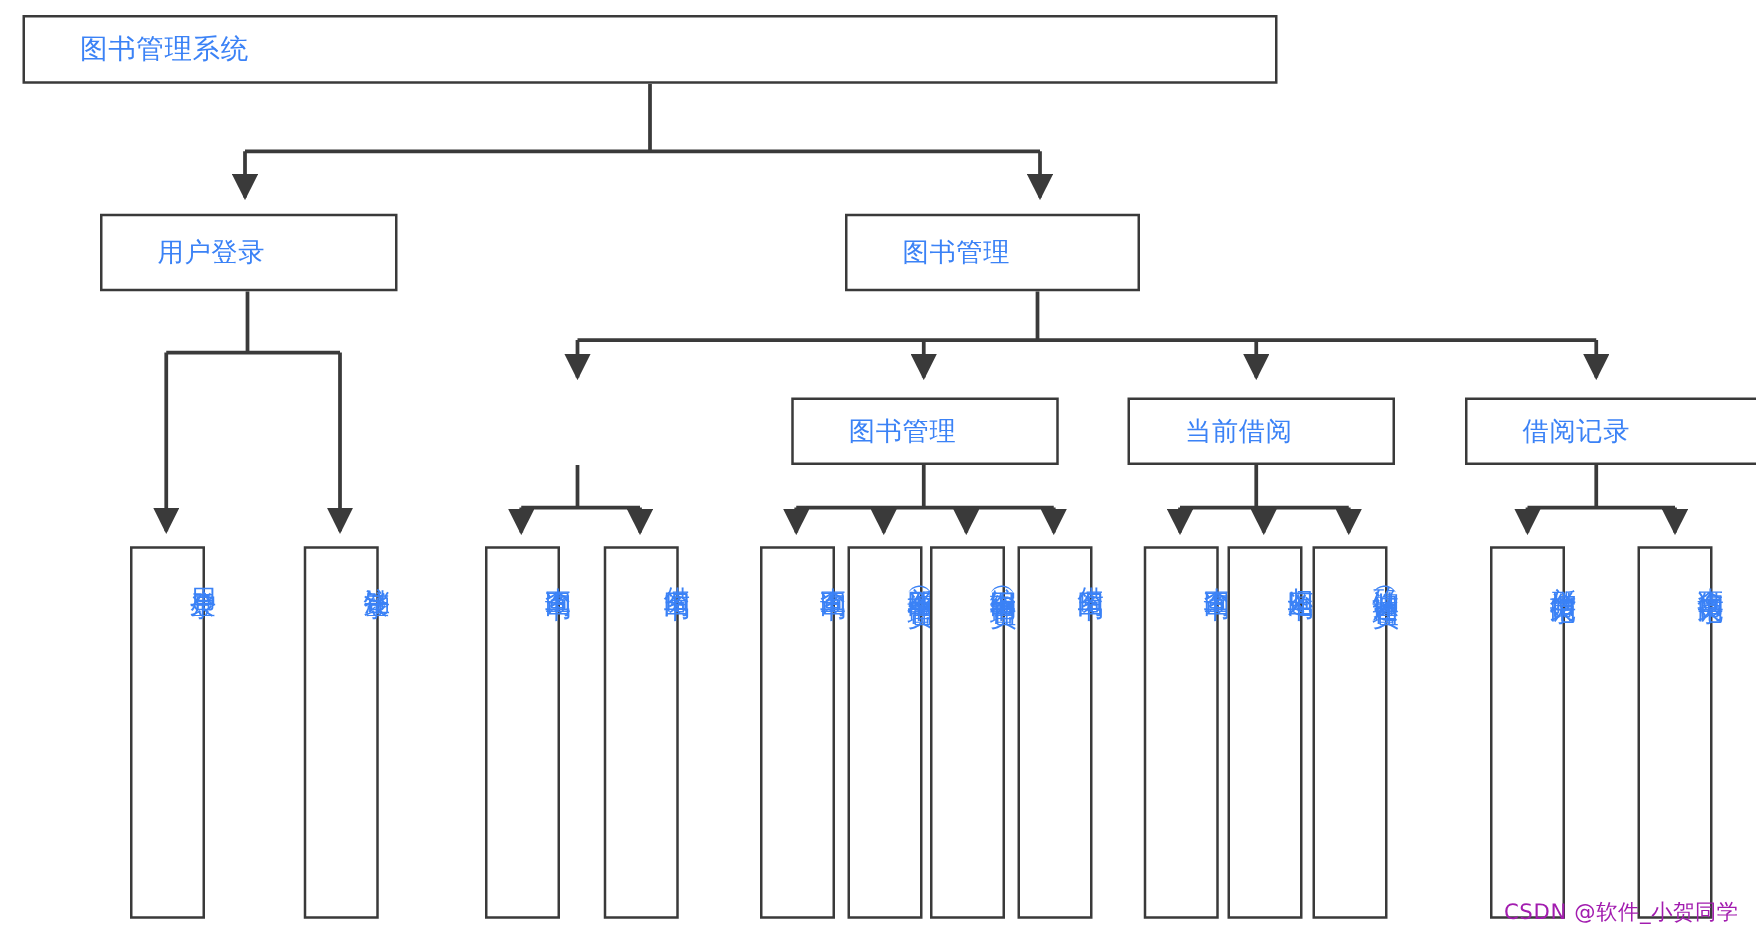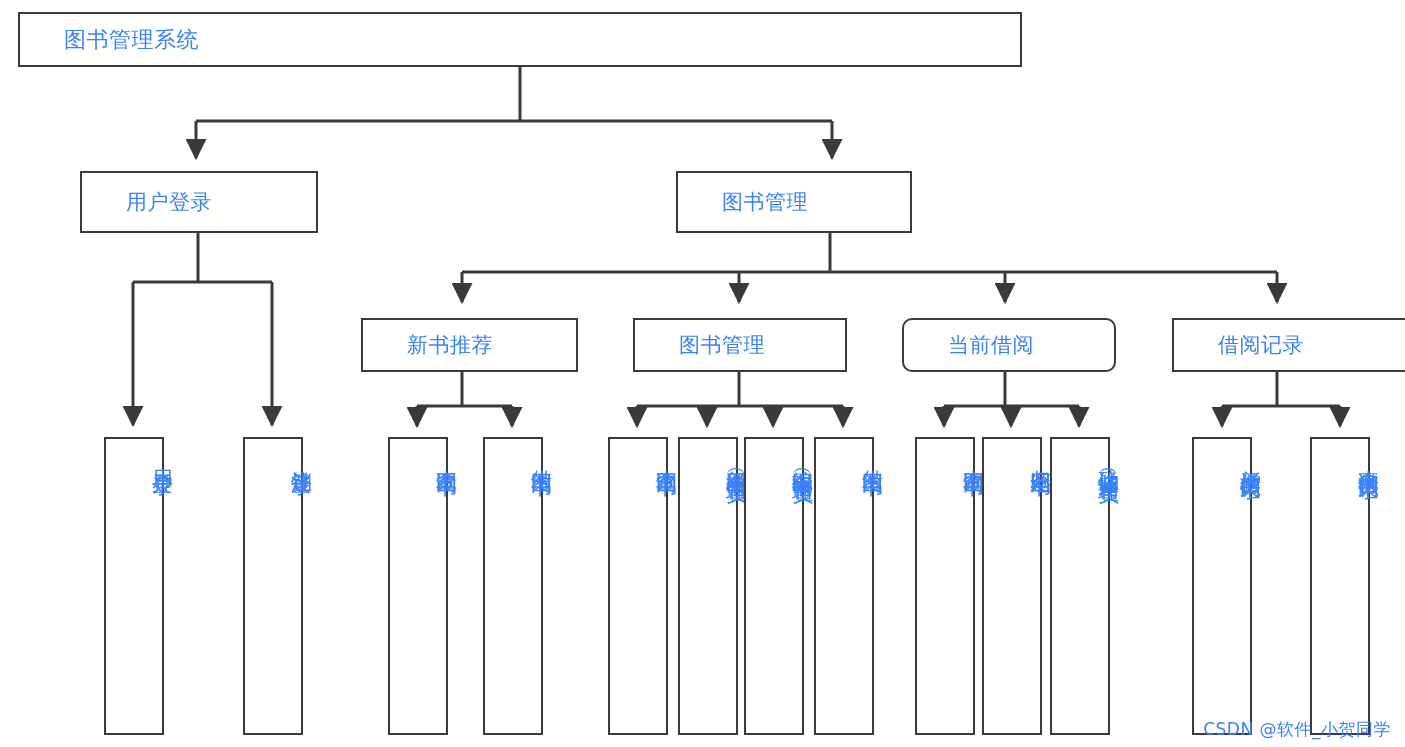--- a/index.html
+++ b/index.html
@@ -58,21 +58,21 @@
     line-height: 1.12;
     letter-spacing: 2px;
     white-space: nowrap;
   }
   .node.root .lbl { font-size: 22px; }
   #watermark {
     position: absolute;
     right: 14px;
     bottom: 6px;
     font-size: 17px;
-    color: #3b82f6;
+    color: #a21caf;
     letter-spacing: 0.5px;
     white-space: nowrap;
     z-index: 5;
   }
 </style>
 </head>
 <body>
 
 <div id="canvas">
 
@@ -131,29 +131,26 @@
   </div>
 
   <div class="node horiz" style="left:80px; top:171px; width:238px; height:62px;">
     <span class="lbl">用户登录</span>
   </div>
 
   <div class="node horiz" style="left:676px; top:171px; width:236px; height:62px;">
     <span class="lbl">图书管理</span>
   </div>
 
-  <div class="node horiz" style="left:361px; top:318px; width:217px; height:54px;">
-    <span class="lbl">新书推荐</span>
-  </div>
 
   <div class="node horiz" style="left:633px; top:318px; width:214px; height:54px;">
     <span class="lbl">图书管理</span>
   </div>
 
-  <div class="node horiz" style="left:902px; top:318px; width:214px; height:54px;border-radius:10px;">
+  <div class="node horiz" style="left:902px; top:318px; width:214px; height:54px;">
     <span class="lbl">当前借阅</span>
   </div>
 
   <div class="node horiz" style="left:1172px; top:318px; width:236px; height:54px;">
     <span class="lbl">借阅记录</span>
   </div>
 
   <div class="node vert" style="left:104px; top:437px; width:60px; height:298px;">
     <span class="lbl">用户登录</span>
   </div>

